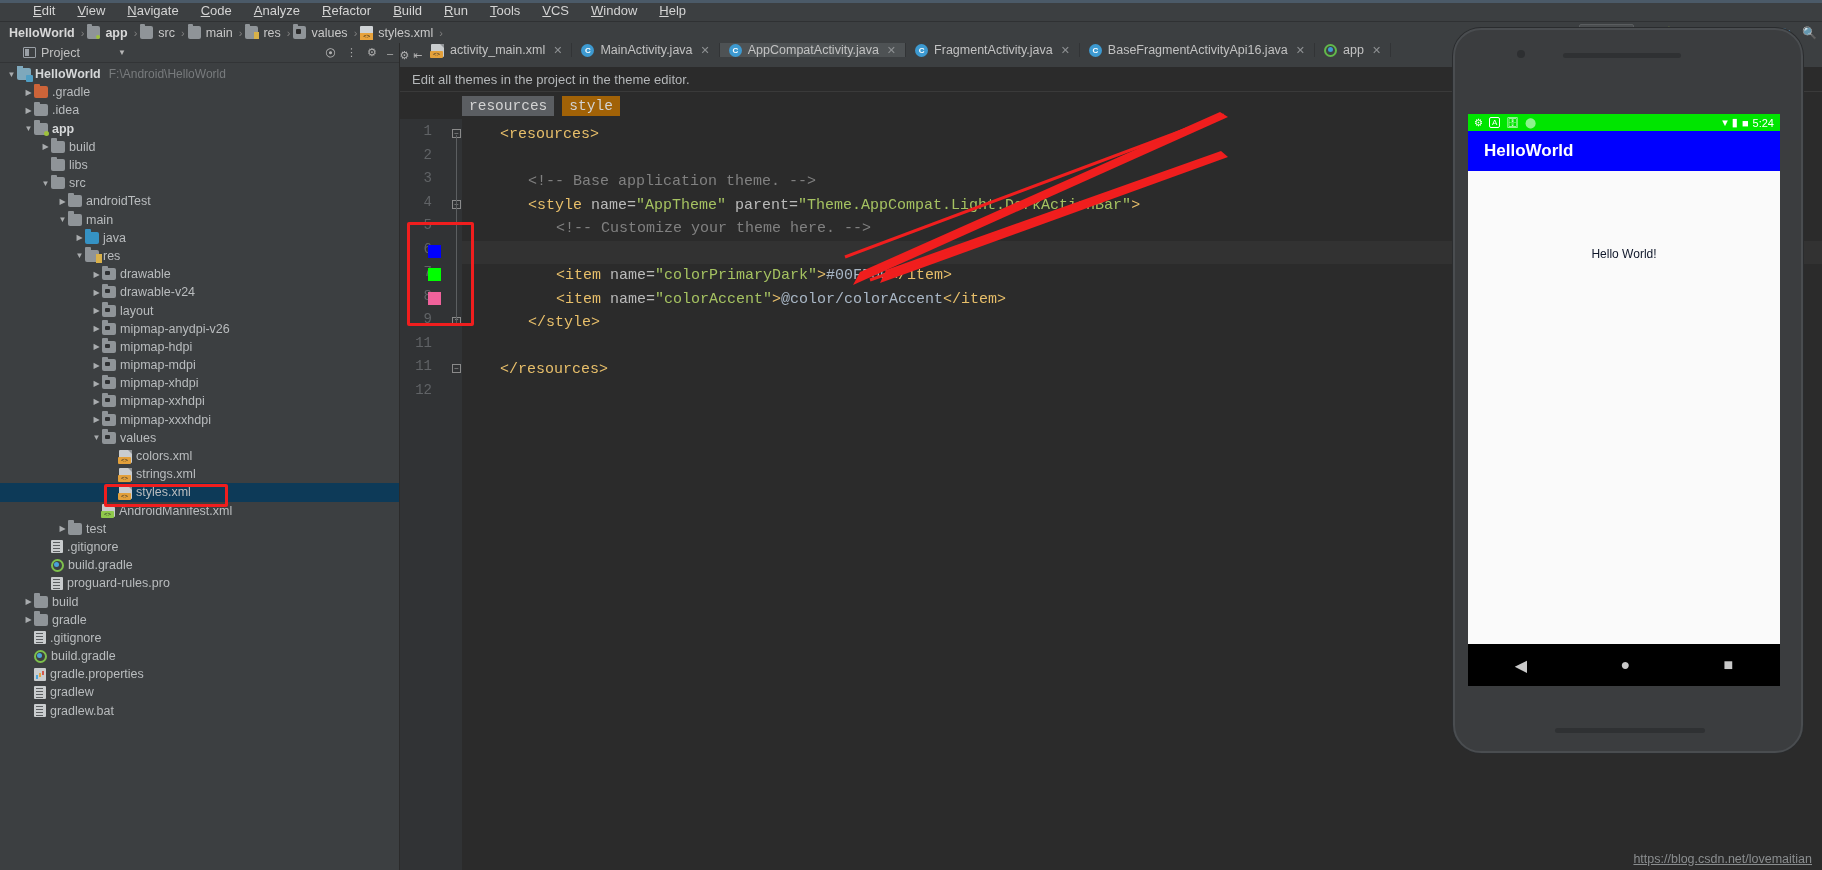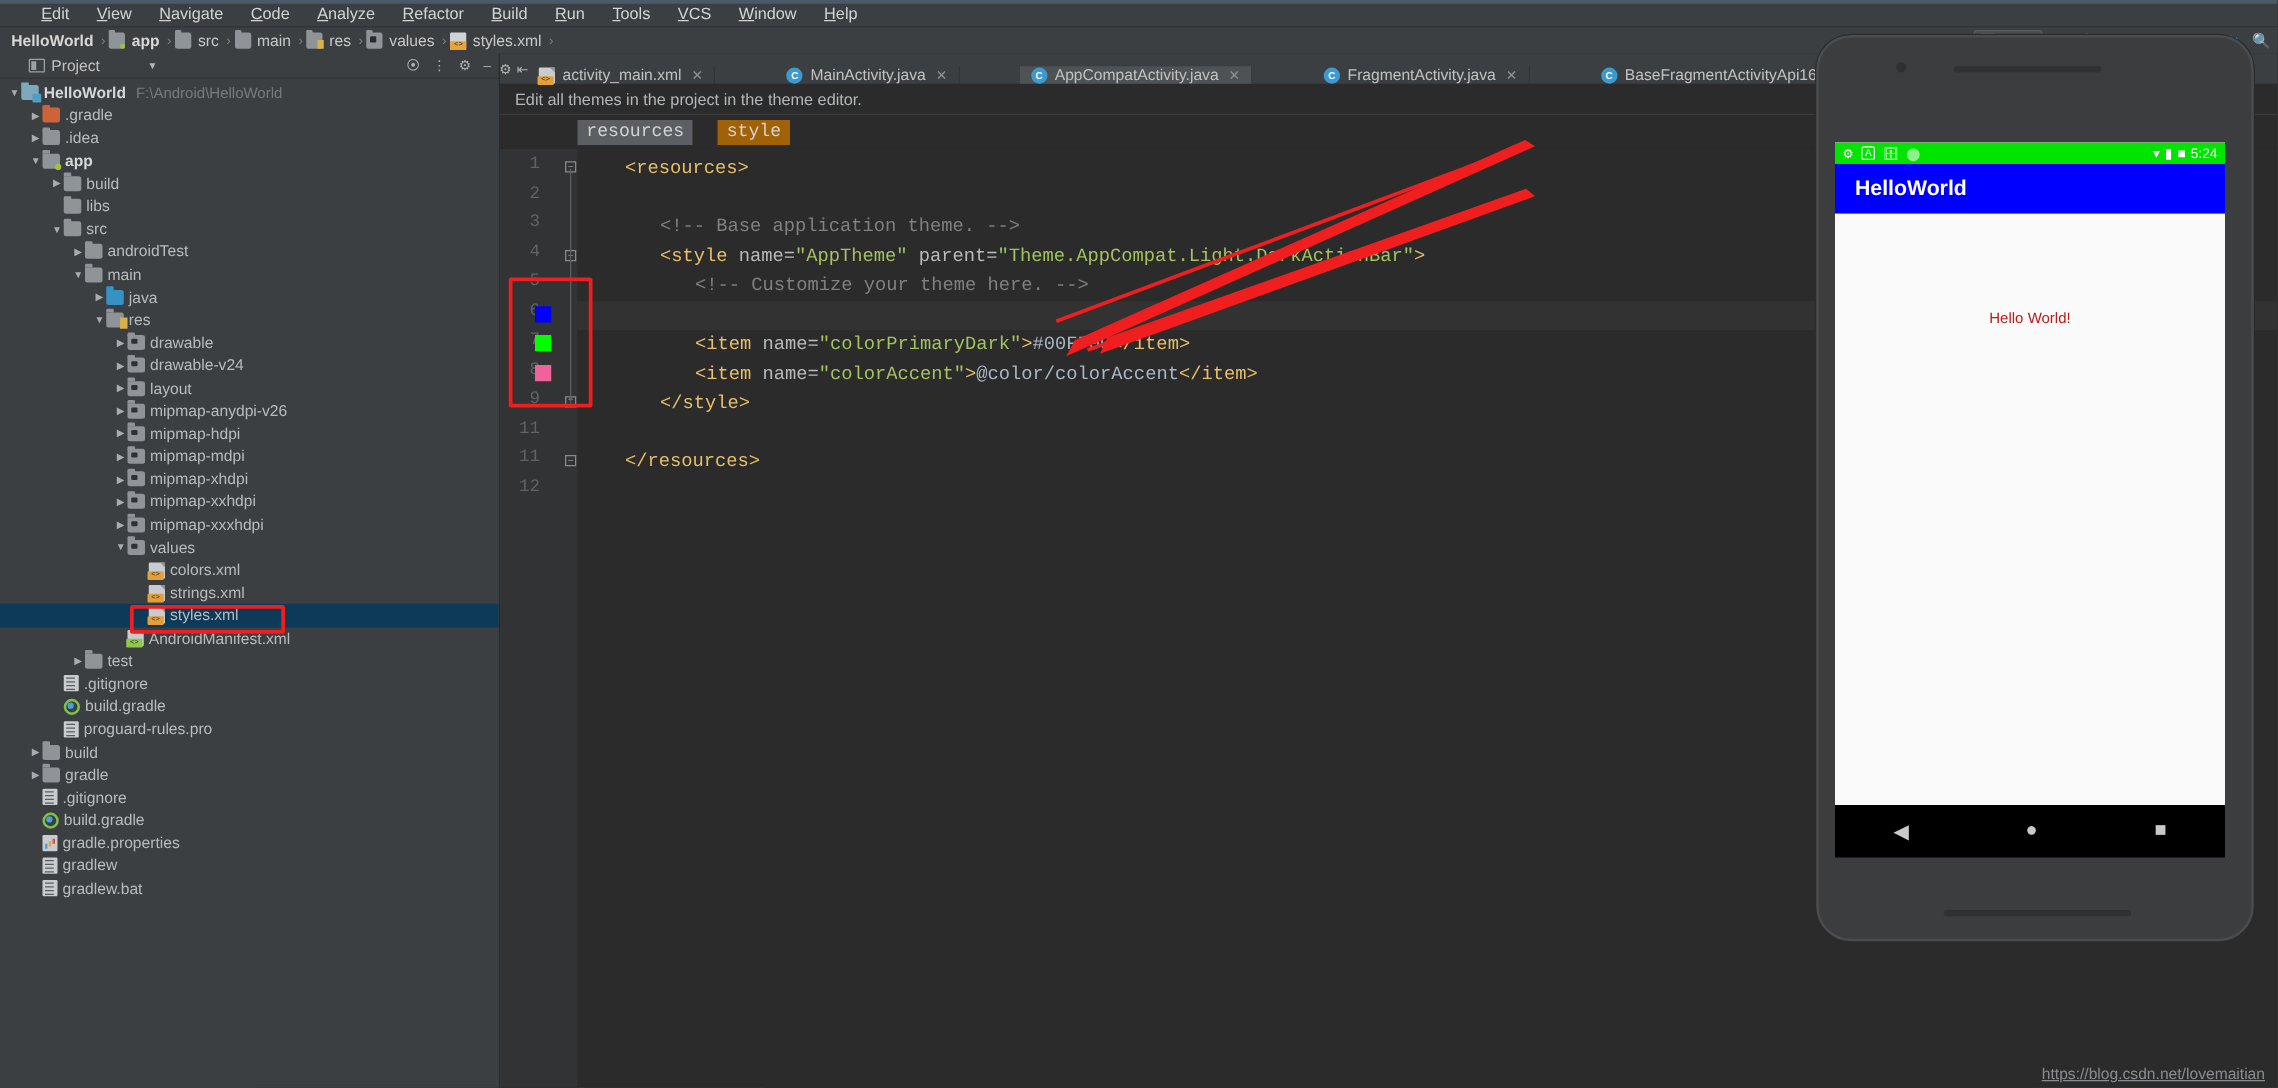--- a/index.html
+++ b/index.html
@@ -101,21 +101,21 @@
        border-right:1px solid #323436;}
   .tab.active{background:#4e5254;}
   .tab .x{color:#8e9193;font-size:11px;margin-left:2px;}
   .jico{width:13px;height:13px;border-radius:50%;background:#3d9ad1;color:#fff;font-size:8px;
         display:flex;align-items:center;justify-content:center;flex:none;font-weight:bold;}
   .gico{width:13px;height:13px;border-radius:50%;border:2px solid #62b84a;position:relative;flex:none;}
   .gico:before{content:"";position:absolute;left:1.5px;top:1.5px;width:5px;height:5px;border-radius:50%;background:#3d9ad1;}
 
   .notice{height:24px;background:#2b2b2b;color:#b4b7b9;font-size:13px;display:flex;align-items:center;
           padding-left:12px;border-bottom:1px solid #3a3a3a;flex:none;}
-  .bcrumb2{height:27px;background:#2b2b2b;display:flex;align-items:center;padding-left:62px;gap:20px;flex:none;}
+  .bcrumb2{height:27px;background:#2b2b2b;display:flex;align-items:center;padding-left:62px;gap:8px;flex:none;}
   .chip{font-family:"Liberation Mono",monospace;font-size:14.5px;padding:2px 7px;color:#d3d3d3;}
   .chip.a{background:#5b5e62;}
   .chip.b{background:#a16207;}
 
   .codewrap{flex:1;display:flex;position:relative;overflow:hidden;background:#2b2b2b;}
   .gutter{width:62px;flex:none;background:#313335;position:relative;}
   .gutline{position:absolute;right:30px;width:34px;text-align:right;color:#606366;
            font-family:"Liberation Mono",monospace;font-size:14px;}
   .code{flex:1;position:relative;font-family:"Liberation Mono",monospace;font-size:15px;
         line-height:23.5px;padding-left:8px;padding-top:0;white-space:pre;overflow:hidden;}
@@ -142,21 +142,21 @@
          border-radius:28px;border:2px solid #4a4d50;box-shadow:0 0 0 1px #2a2c2e;}
   .notch{position:absolute;top:16px;left:0;width:100%;height:22px;}
   .cam{position:absolute;left:62px;top:4px;width:8px;height:8px;border-radius:50%;background:#2d2f31;}
   .speaker{position:absolute;left:108px;top:7px;width:118px;height:5px;border-radius:3px;background:#2f3133;}
   .screen{position:absolute;left:13px;top:84px;width:312px;height:530px;background:#fff;overflow:hidden;}
   .sbar{height:17px;background:#00e500;display:flex;align-items:center;padding:0 6px;gap:6px;color:#fff;font-size:10px;}
   .sbar .right{margin-left:auto;display:flex;align-items:center;gap:4px;font-size:11px;}
   .appbar{height:40px;background:#0000ff;display:flex;align-items:center;padding-left:16px;}
   .appbar .t{color:#fff;font-size:17px;font-weight:bold;}
   .content{height:473px;background:#fafafa;display:flex;align-items:flex-start;justify-content:center;padding-top:76px;}
-  .content .hw{color:#b91c1c;font-size:12px;}
+  .content .hw{color:#0f172a;font-size:12px;}
   .navbar{position:absolute;left:13px;top:614px;width:312px;height:42px;background:#000;
           display:flex;align-items:center;justify-content:space-around;}
   .nb{color:#c9c9c9;}
   .chin{position:absolute;left:100px;bottom:18px;width:150px;height:5px;border-radius:3px;background:#2f3133;}
 
   .watermark{position:absolute;right:10px;bottom:4px;color:#8a8d8f;font-size:12.5px;text-decoration:underline;}
 
   .topstrip{position:absolute;left:0;top:0;width:1822px;height:3px;background:#4b5a68;}
 </style>
 </head>
@@ -470,21 +470,21 @@
           </div>
         </div>
     </div>
 
     <div class="editor">
       <div class="tabbar">
         <div class="tabgut">
           <span>⚙</span>
           <span>⇤</span>
         </div>
-        <div id="tabs" style="display:flex;align-items:flex-end;gap:48px;">
+        <div id="tabs" style="display:flex;align-items:flex-start;">
             <div class="tab">
               <span class="xmlf"></span>
               <span>activity_main.xml</span>
               <span class="x">✕</span>
             </div>
             <div class="tab">
               <span class="jico">C</span>
               <span>MainActivity.java</span>
               <span class="x">✕</span>
             </div>

